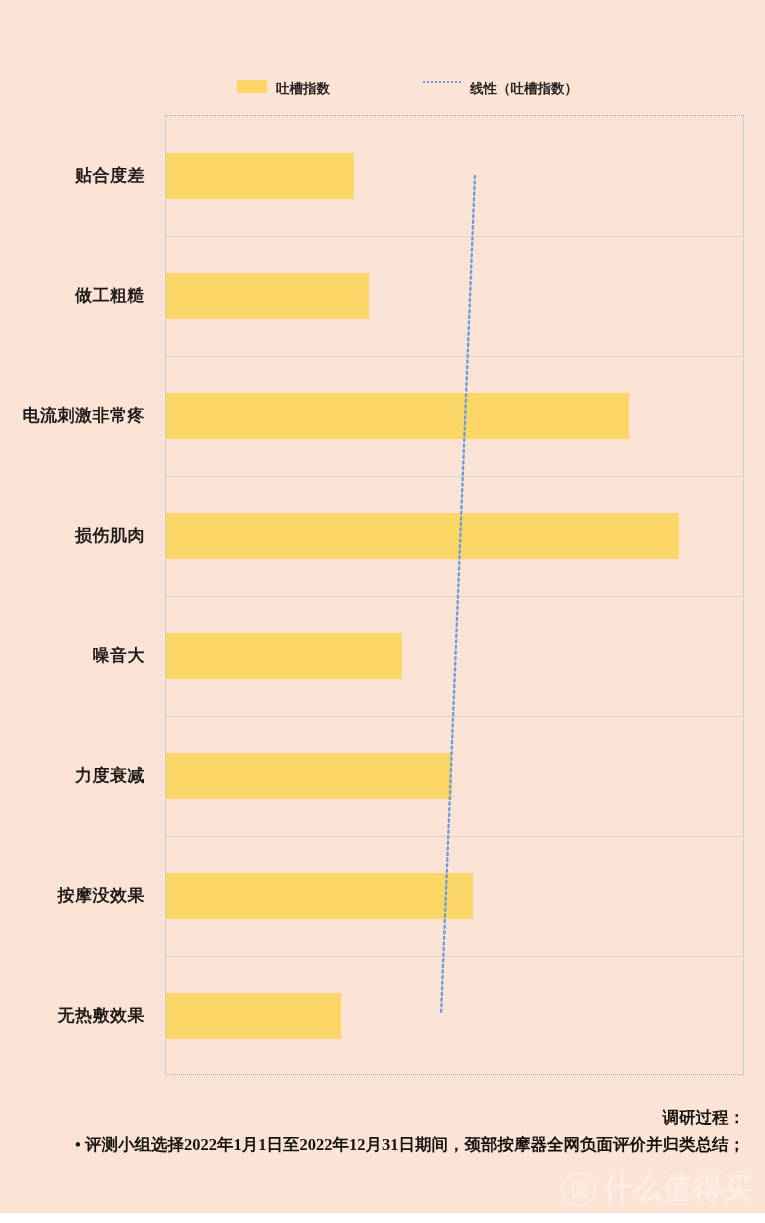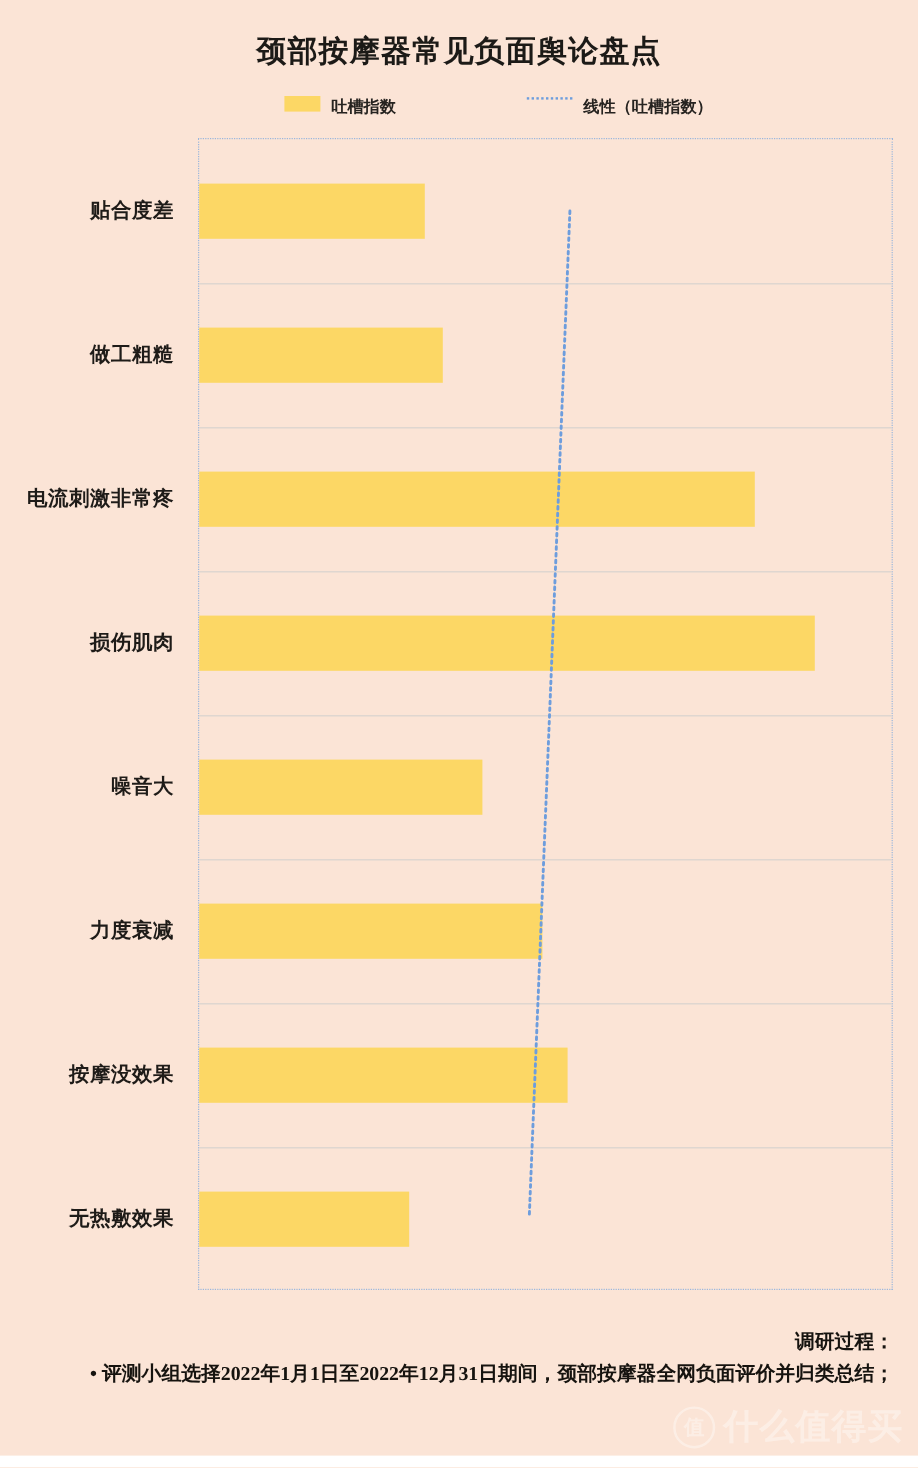--- a/index.html
+++ b/index.html
@@ -43,21 +43,21 @@
     width: 580px;
     height: 22px;
   }
   .legend-entry {
     position: absolute;
     display: flex;
     height: 22px;
     white-space: nowrap;
   }
   #legend-entry-bar { left: 72px; top: 0; }
-  #legend-entry-trend { left: 274px; top: 0; }
+  #legend-entry-trend { left: 258px; top: 0; }
   .legend-swatch-bar {
     width: 30px;
     height: 13px;
     background: #fcd765;
     margin-right: 9px;
   }
   .legend-swatch-line {
     width: 38px;
     height: 0;
     border-top: 2px dotted #6d9ddd;
@@ -183,21 +183,20 @@
     color: #ffffff;
     letter-spacing: 1px;
     white-space: nowrap;
   }
 </style>
 </head>
 <body>
 
 <div id="canvas">
 
-  <div id="chart-title">颈部按摩器常见负面舆论盘点</div>
 
   <div id="legend">
     <div class="legend-entry" id="legend-entry-bar">
       <span class="legend-swatch-bar"></span>
       <span class="legend-label">吐槽指数</span>
     </div>
     <div class="legend-entry" id="legend-entry-trend">
       <span class="legend-swatch-line"></span>
       <span class="legend-label">线性（吐槽指数）</span>
     </div>

